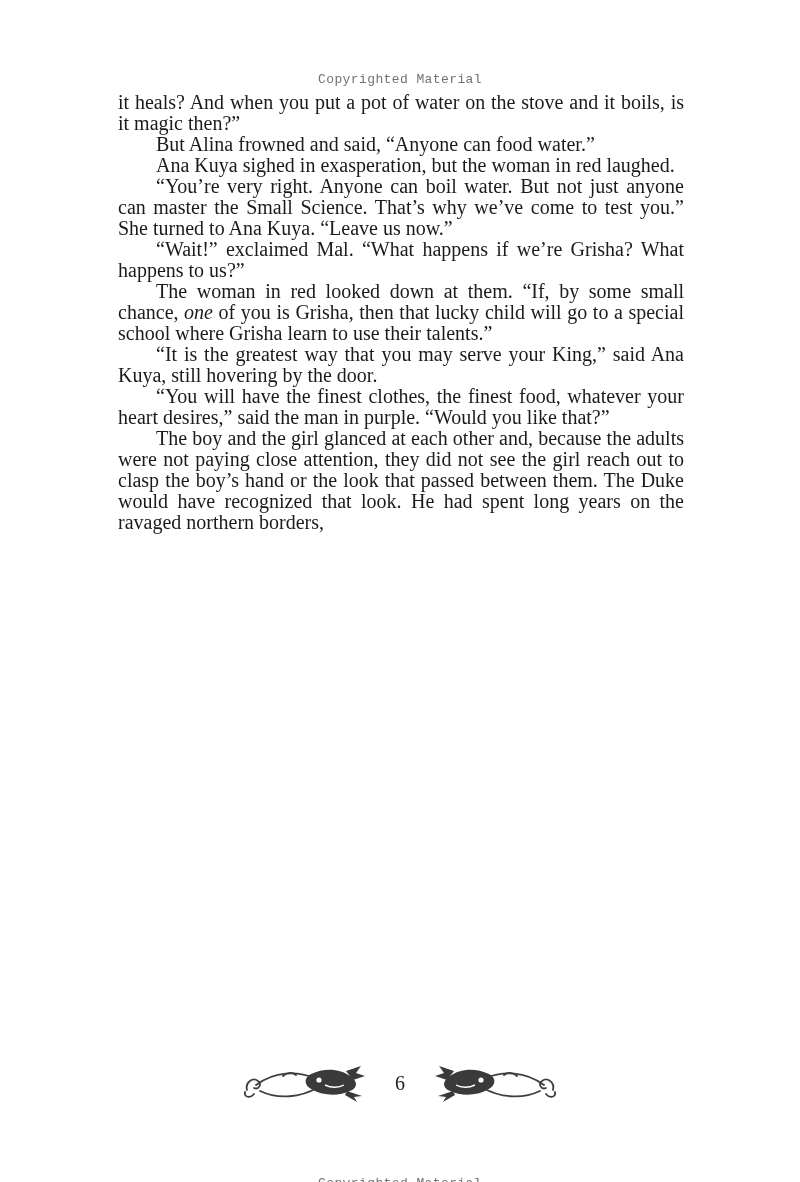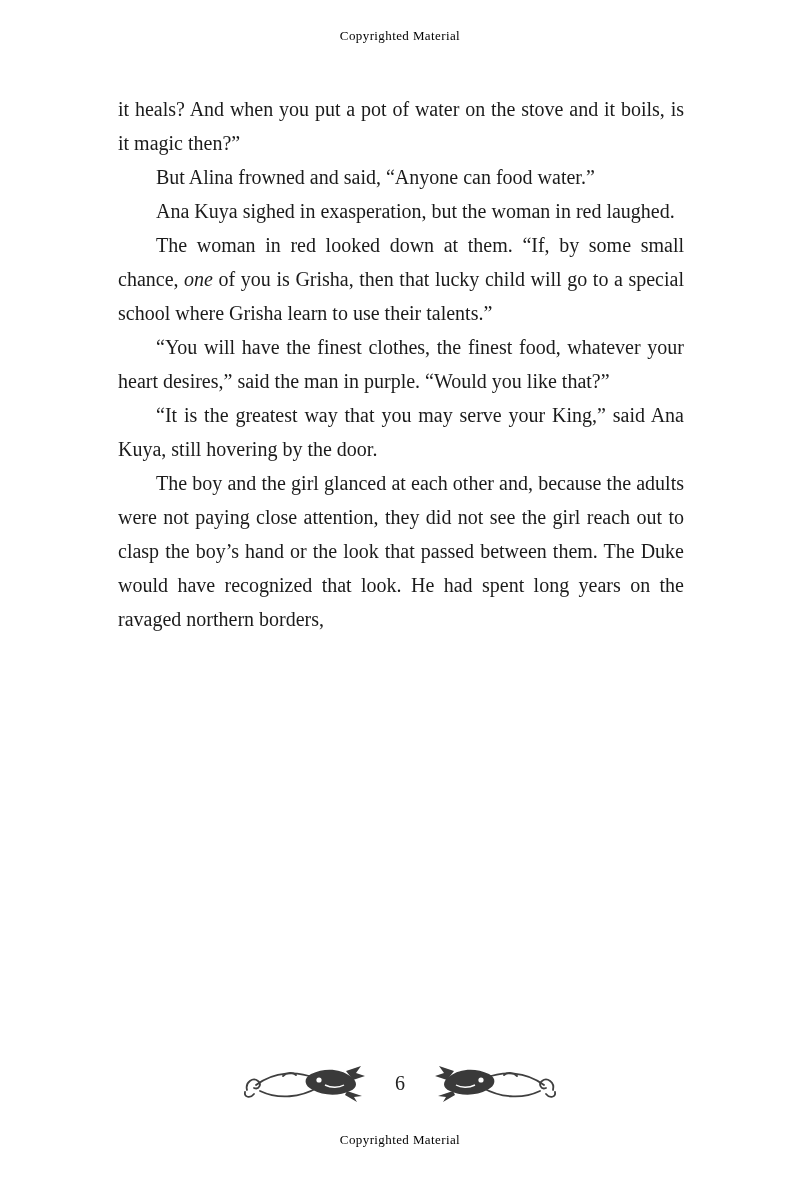--- a/index.html
+++ b/index.html
@@ -13,36 +13,37 @@
     height: 1182px;
     background: #ffffff;
     overflow: hidden;
     font-family: "Liberation Serif", "DejaVu Serif", serif;
   }
   .copyright {
     position: absolute;
     left: 0;
     width: 100%;
     text-align: center;
-    font-family: Liberation Serif, serif;
+    font-family: Liberation Mono, monospace;
     font-size: 13px;
     letter-spacing: 0.4px;
-    color: #000000;
+    color: #737373;
+    margin-top: 44px;
   }
   .copyright.top { top: 28px; }
   .copyright.bottom { top: 1132px; }
 
   .text-block {
     position: absolute;
     left: 118px;
     top: 92px;
     width: 566px;
     color: #1b1b1b;
     font-size: 20px;
-    line-height: 34px;
+    line-height: 21px;
     text-align: justify;
   }
   .text-block p {
     margin: 0;
     padding: 0;
     text-indent: 38px;
   }
   .text-block p.no-indent {
     text-indent: 0;
   }
@@ -77,23 +78,25 @@
 <body>
 
 <div class="page">
 
   <div class="copyright top">Copyrighted Material</div>
 
   <div class="text-block">
     <p class="no-indent">it heals? And when you put a pot of water on the stove and it boils, is it magic then?”</p>
     <p>But Alina frowned and said, “Anyone can food water.”</p>
     <p>Ana Kuya sighed in exasperation, but the woman in red laughed.</p>
+    <p>“You’re very right. Anyone can boil water. But not just anyone can master the Small Science. That’s why we’ve come to test you.” She turned to Ana Kuya. “Leave us now.”</p>
+    <p>“Wait!” exclaimed Mal. “What happens if we’re Grisha? What happens to us?”</p>
     <p><span>The woman in red looked down at them. “If, by some small chance, </span><em>one</em><span> of you is Grisha, then that lucky child will go to a special school where Grisha learn to use their talents.”</span></p>
+    <p>“It is the greatest way that you may serve your King,” said Ana Kuya, still hovering by the door.</p>
     <p>“You will have the finest clothes, the finest food, whatever your heart desires,” said the man in purple. “Would you like that?”</p>
-    <p>“It is the greatest way that you may serve your King,” said Ana Kuya, still hovering by the door.</p>
     <p>The boy and the girl glanced at each other and, because the adults were not paying close attention, they did not see the girl reach out to clasp the boy’s hand or the look that passed between them. The Duke would have recognized that look. He had spent long years on the ravaged northern borders,</p>
   </div>
 
   <div class="footer-row">
     <span class="ornament left">
       <svg width="126" height="38" viewBox="0 0 126 38" aria-hidden="true">
         <g fill="none" stroke="#3f3f3f" stroke-width="1.8" stroke-linecap="round">
           <path d="M4 26 C2 18 10 13 15 17 C19 20 16 26 11 24"></path>
           <path d="M11 30 C7 35 1 33 2 28"></path>
           <path d="M13 21 C32 7 54 7 72 14"></path>

